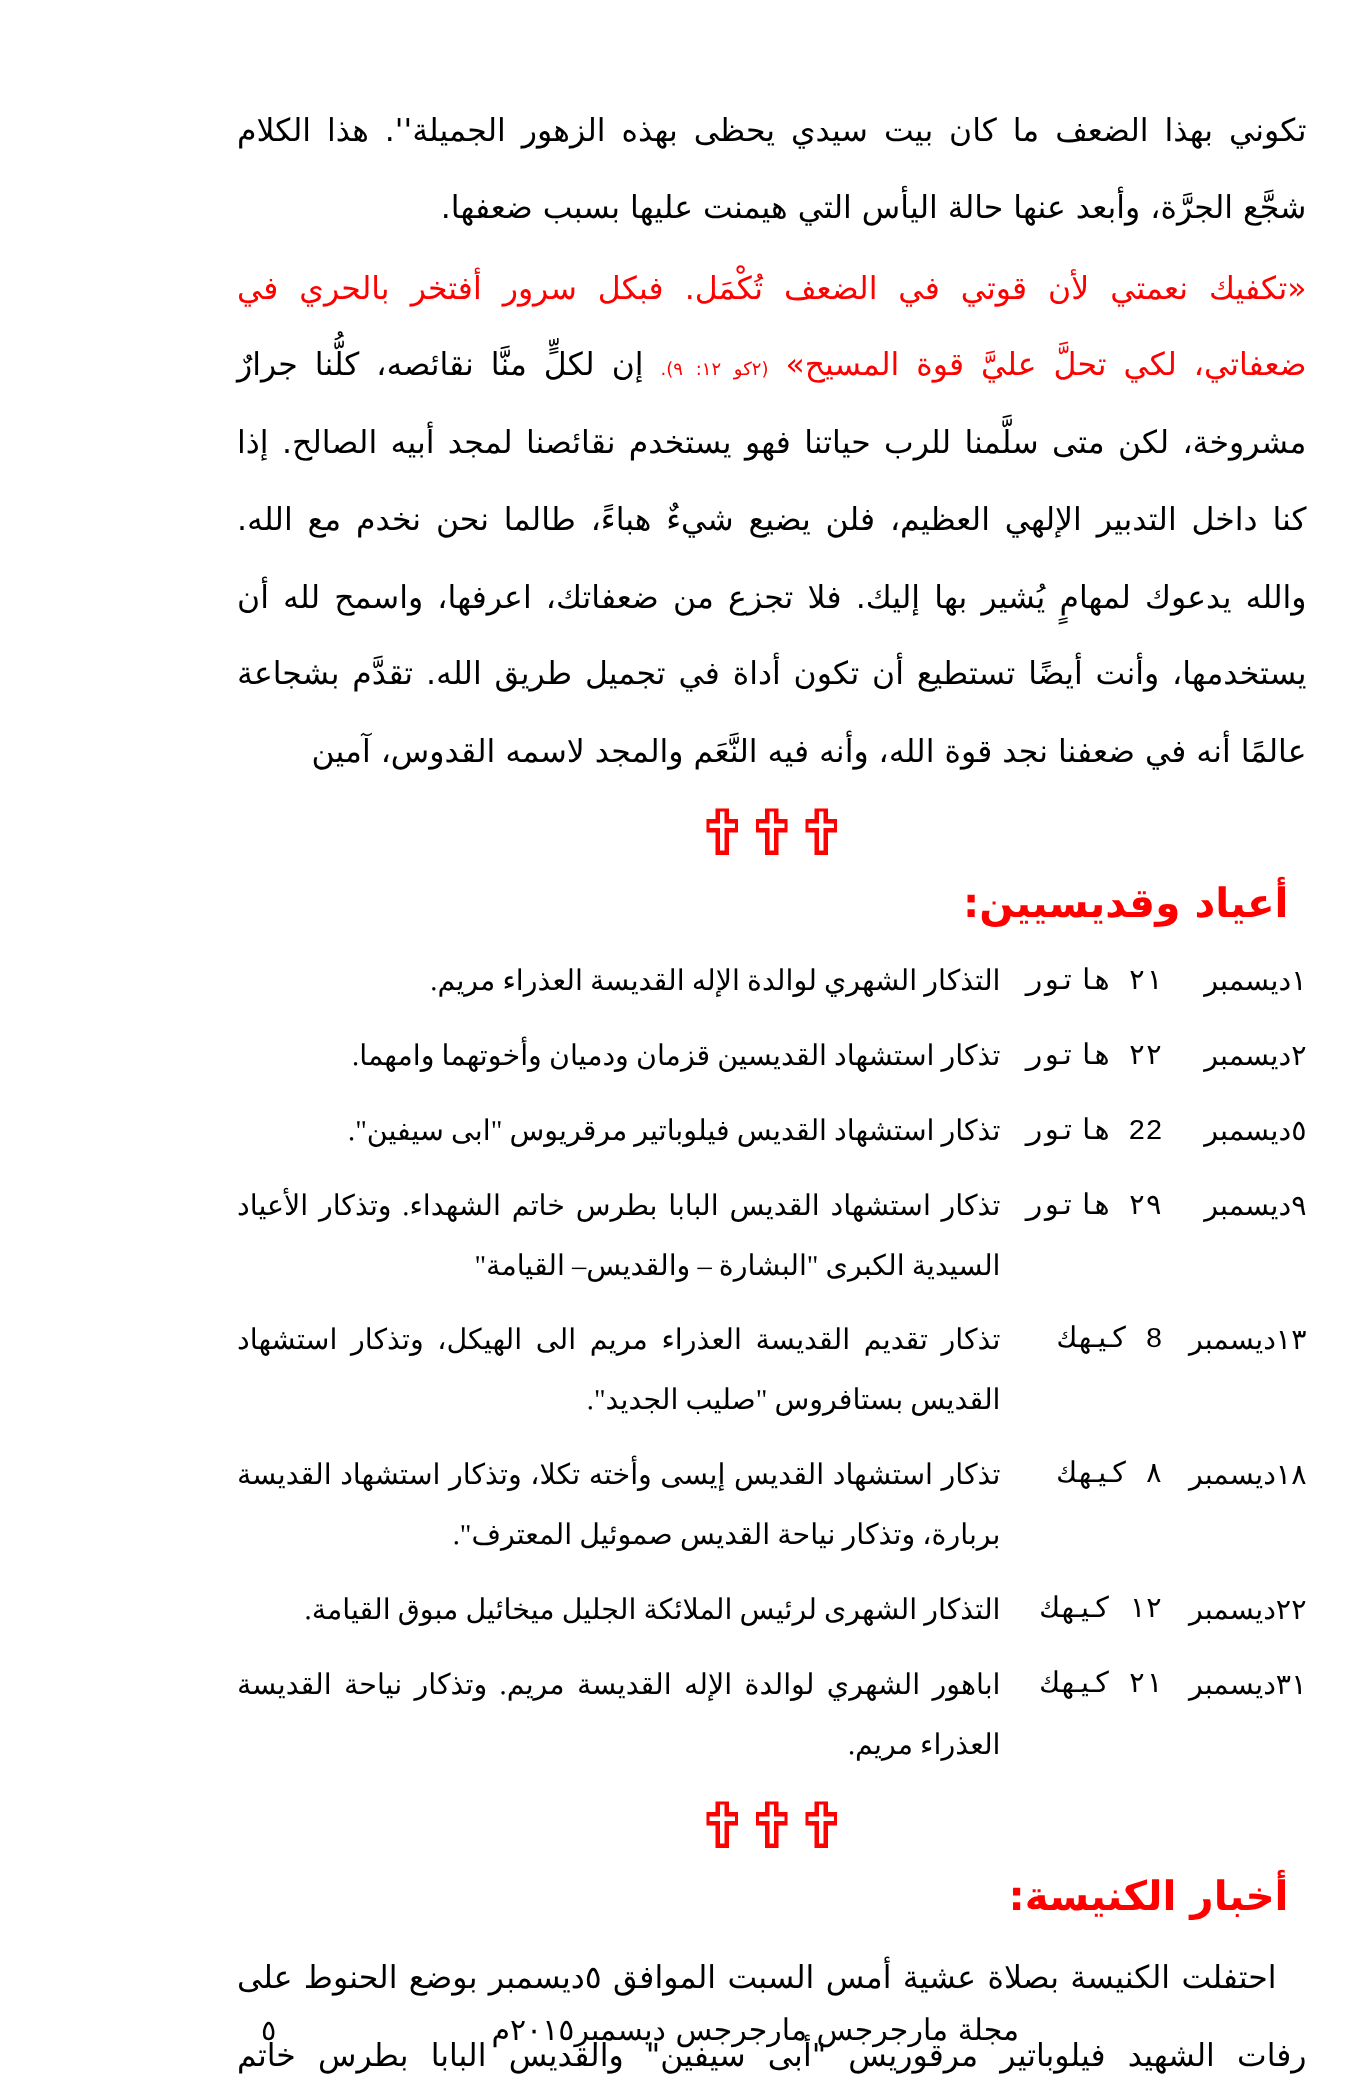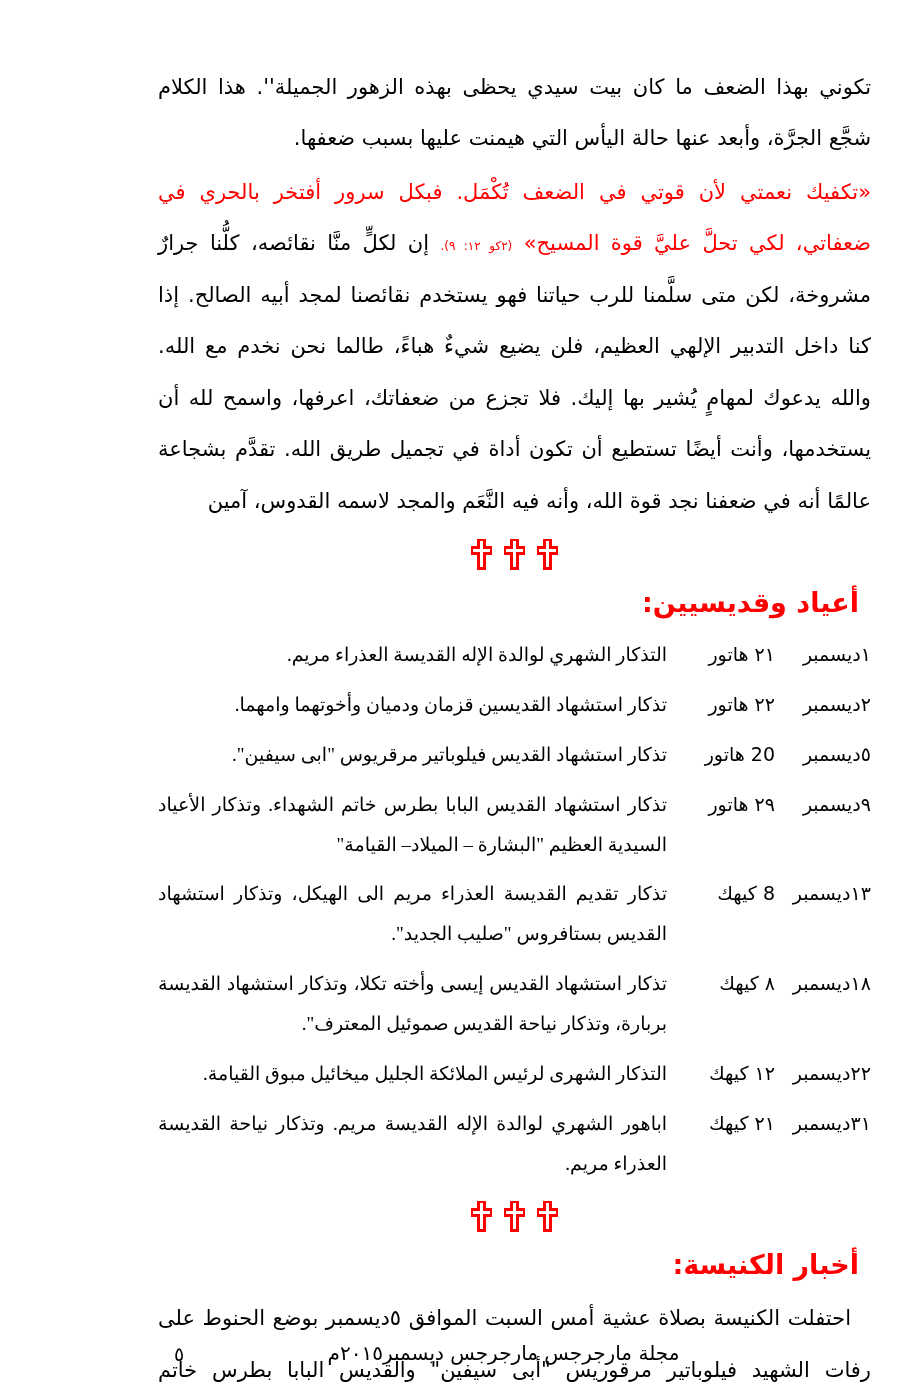--- a/index.html
+++ b/index.html
@@ -19,21 +19,21 @@
   .cross .cv{right:6px;top:0;width:9px;height:31px;background:#ff0000;}
   .cross .ch{right:0;top:7px;width:21px;height:9px;background:#ff0000;}
   .cross .cvw{right:9px;top:2px;width:3px;height:26px;background:#ffffff;}
   .cross .chw{right:2px;top:10px;width:17px;height:3px;background:#ffffff;}
   h2.section-heading{
     color:#ff0000;font-size:27px;font-weight:bold;margin:14px 12px 12px 0;text-align:right;
   }
   table.feasts{width:100%;border-collapse:collapse;font-size:19px;}
   table.feasts td{vertical-align:top;padding:5px 0;line-height:2.1;}
   td.greg{width:96px;white-space:nowrap;}
-  td.coptic{width:108px;white-space:nowrap;}
+  td.coptic{width:108px;white-space:nowrap;font-family:Liberation Mono, monospace;}
   td.desc{text-align:justify;font-family:Liberation Serif, serif;}
   p.news-text{font-size:21px;line-height:2.5;text-align:justify;margin:6px 0 0 0;text-indent:20px;}
   .footer-line{
     position:absolute;bottom:34px;right:16px;left:0;text-align:center;
     font-size:20px;color:#000;
   }
   .page-number{
     position:absolute;bottom:34px;left:58px;font-size:19px;color:#000;
   }
 </style>
@@ -59,27 +59,27 @@
         <td class="coptic">٢١ هاتور</td>
         <td class="desc">التذكار الشهري لوالدة الإله القديسة العذراء مريم.</td>
       </tr>
       <tr>
         <td class="greg">٢ديسمبر</td>
         <td class="coptic">٢٢ هاتور</td>
         <td class="desc">تذكار استشهاد القديسين قزمان ودميان وأخوتهما وامهما.</td>
       </tr>
       <tr>
         <td class="greg">٥ديسمبر</td>
-        <td class="coptic">20 هاتور</td>
+        <td class="coptic">22 هاتور</td>
         <td class="desc">تذكار استشهاد القديس فيلوباتير مرقريوس "ابى سيفين".</td>
       </tr>
       <tr>
         <td class="greg">٩ديسمبر</td>
         <td class="coptic">٢٩ هاتور</td>
-        <td class="desc">تذكار استشهاد القديس البابا بطرس خاتم الشهداء. وتذكار الأعياد السيدية العظيم "البشارة – الميلاد– القيامة"</td>
+        <td class="desc">تذكار استشهاد القديس البابا بطرس خاتم الشهداء. وتذكار الأعياد السيدية الكبرى "البشارة – والقديس– القيامة"</td>
       </tr>
       <tr>
         <td class="greg">١٣ديسمبر</td>
         <td class="coptic">8 كيهك</td>
         <td class="desc">تذكار تقديم القديسة العذراء مريم الى الهيكل، وتذكار استشهاد القديس بستافروس "صليب الجديد".</td>
       </tr>
       <tr>
         <td class="greg">١٨ديسمبر</td>
         <td class="coptic">٨ كيهك</td>
         <td class="desc">تذكار استشهاد القديس إيسى وأخته تكلا، وتذكار استشهاد القديسة بربارة، وتذكار نياحة القديس صموئيل المعترف".</td>

